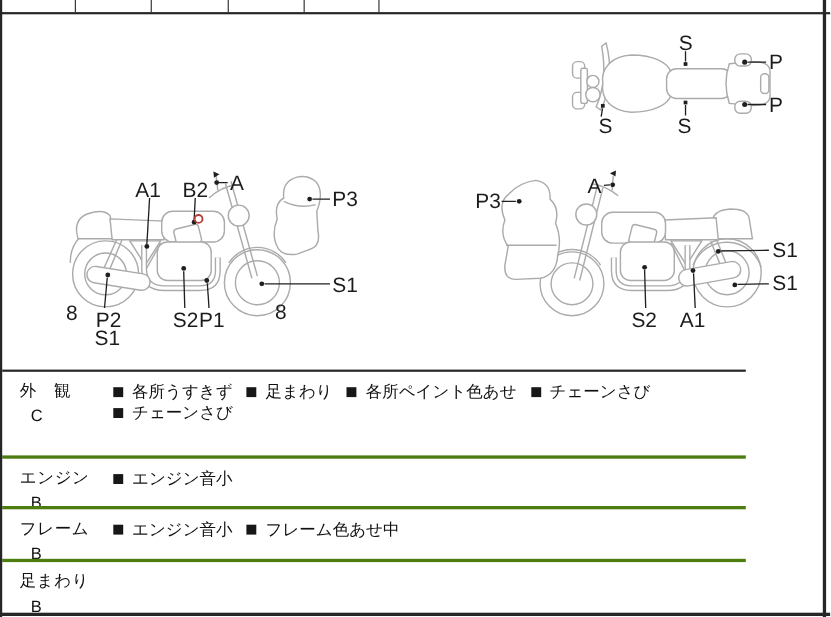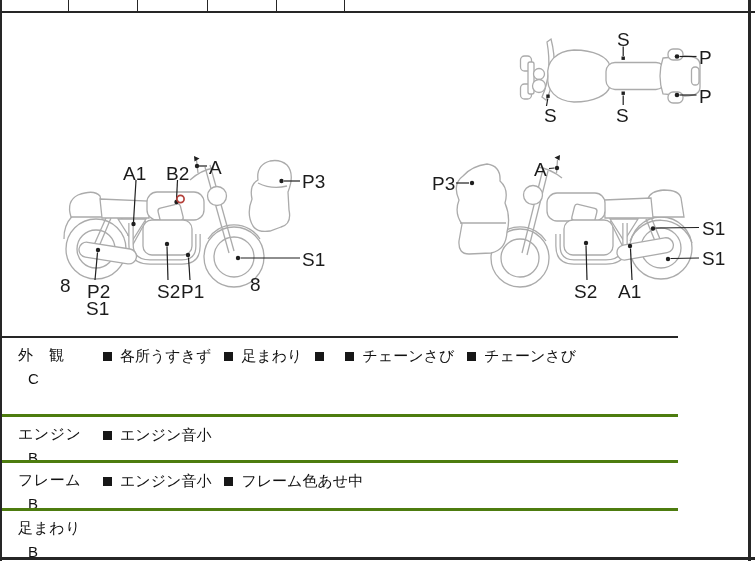--- a/index.html
+++ b/index.html
@@ -207,20 +207,21 @@
           <span class="cond-item">
             <span class="bullet"></span>
             <span>各所うすきず</span>
           </span>
           <span class="cond-item">
             <span class="bullet"></span>
             <span>足まわり</span>
           </span>
           <span class="cond-item">
             <span class="bullet"></span>
+            <span>各所ペイント色あせ</span>
           </span>
           <span class="cond-item">
             <span class="bullet"></span>
             <span>チェーンさび</span>
           </span>
           <span class="cond-item">
             <span class="bullet"></span>
             <span>チェーンさび</span>
           </span>
         </div>

